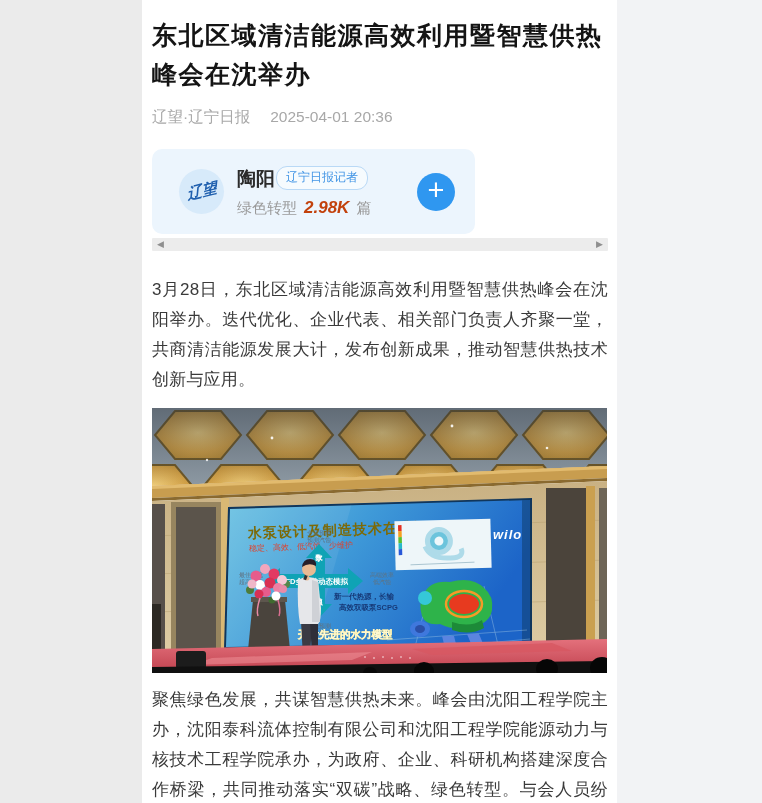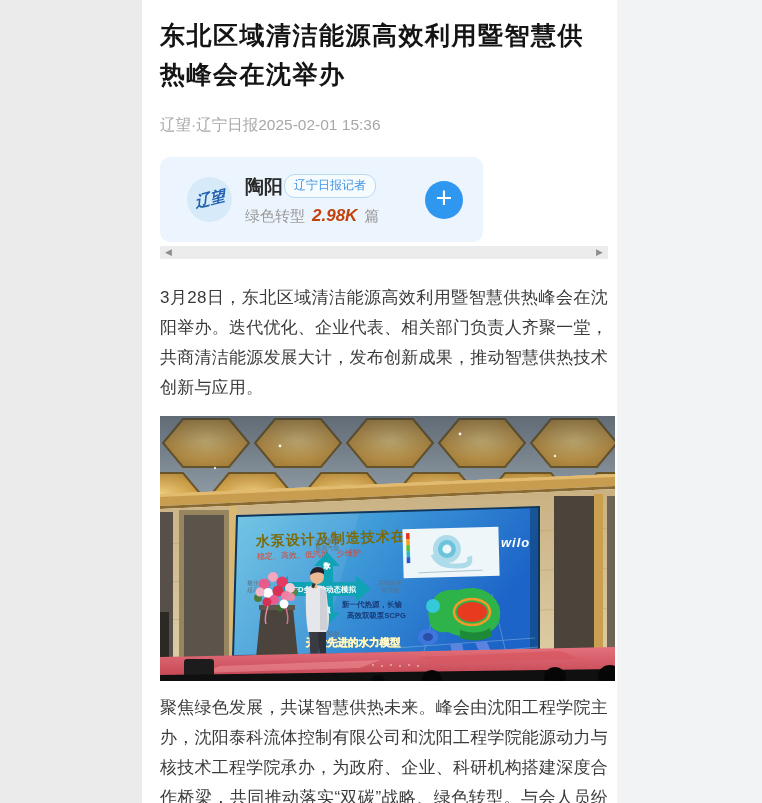--- a/index.html
+++ b/index.html
@@ -4,28 +4,28 @@
 <style>
   html,body{margin:0;padding:0;}
   body{
     width:762px;height:803px;overflow:hidden;position:relative;
     background:#ebebeb;
     font-family:"Liberation Sans","DejaVu Sans",sans-serif;
   }
   .bg-right{position:absolute;top:0;left:617px;width:145px;height:803px;background:#f2f3f5;}
   .sheet{
     position:absolute;top:0;left:142px;width:475px;height:803px;background:#ffffff;
-    box-sizing:border-box;padding:16px 9px 0 18px;
+    box-sizing:border-box;padding:16px 9px 0 10px;
   }
   h1.title{
     margin:0;font-size:25px;line-height:39px;font-weight:700;color:#141414;
     letter-spacing:1.5px;
   }
   .byline{
-    margin-top:20px;display:flex;align-items:center;gap:0;
+    margin-top:12px;display:flex;align-items:center;gap:20px;
     font-size:15.5px;color:#a8a8a8;line-height:22px;
   }
   .author-card{
     margin-top:21px;width:323px;height:85px;background:#ecf5fd;border-radius:10px;
     display:flex;align-items:center;box-sizing:border-box;padding:0 20px 0 27px;
   }
   .avatar{
     width:45px;height:45px;border-radius:50%;background:#d7eafa;flex:0 0 auto;
     display:flex;align-items:center;justify-content:center;overflow:hidden;
   }
@@ -70,21 +70,21 @@
 
 <div>
   <div class="bg-right"></div>
 
   <article class="sheet">
 
     <h1 class="title">东北区域清洁能源高效利用暨智慧供热峰会在沈举办</h1>
 
     <div class="byline">
       <span>辽望·辽宁日报</span>
-      <span>2025-02-01 15:36</span>
+      <span>2025-04-01 20:36</span>
     </div>
 
     <div class="author-card">
       <div class="avatar">
         <span class="avatar-script">辽望</span>
       </div>
       <div class="author-info">
         <div class="author-row1">
           <span class="author-name">陶阳</span>
           <span class="author-badge">辽宁日报记者</span>

